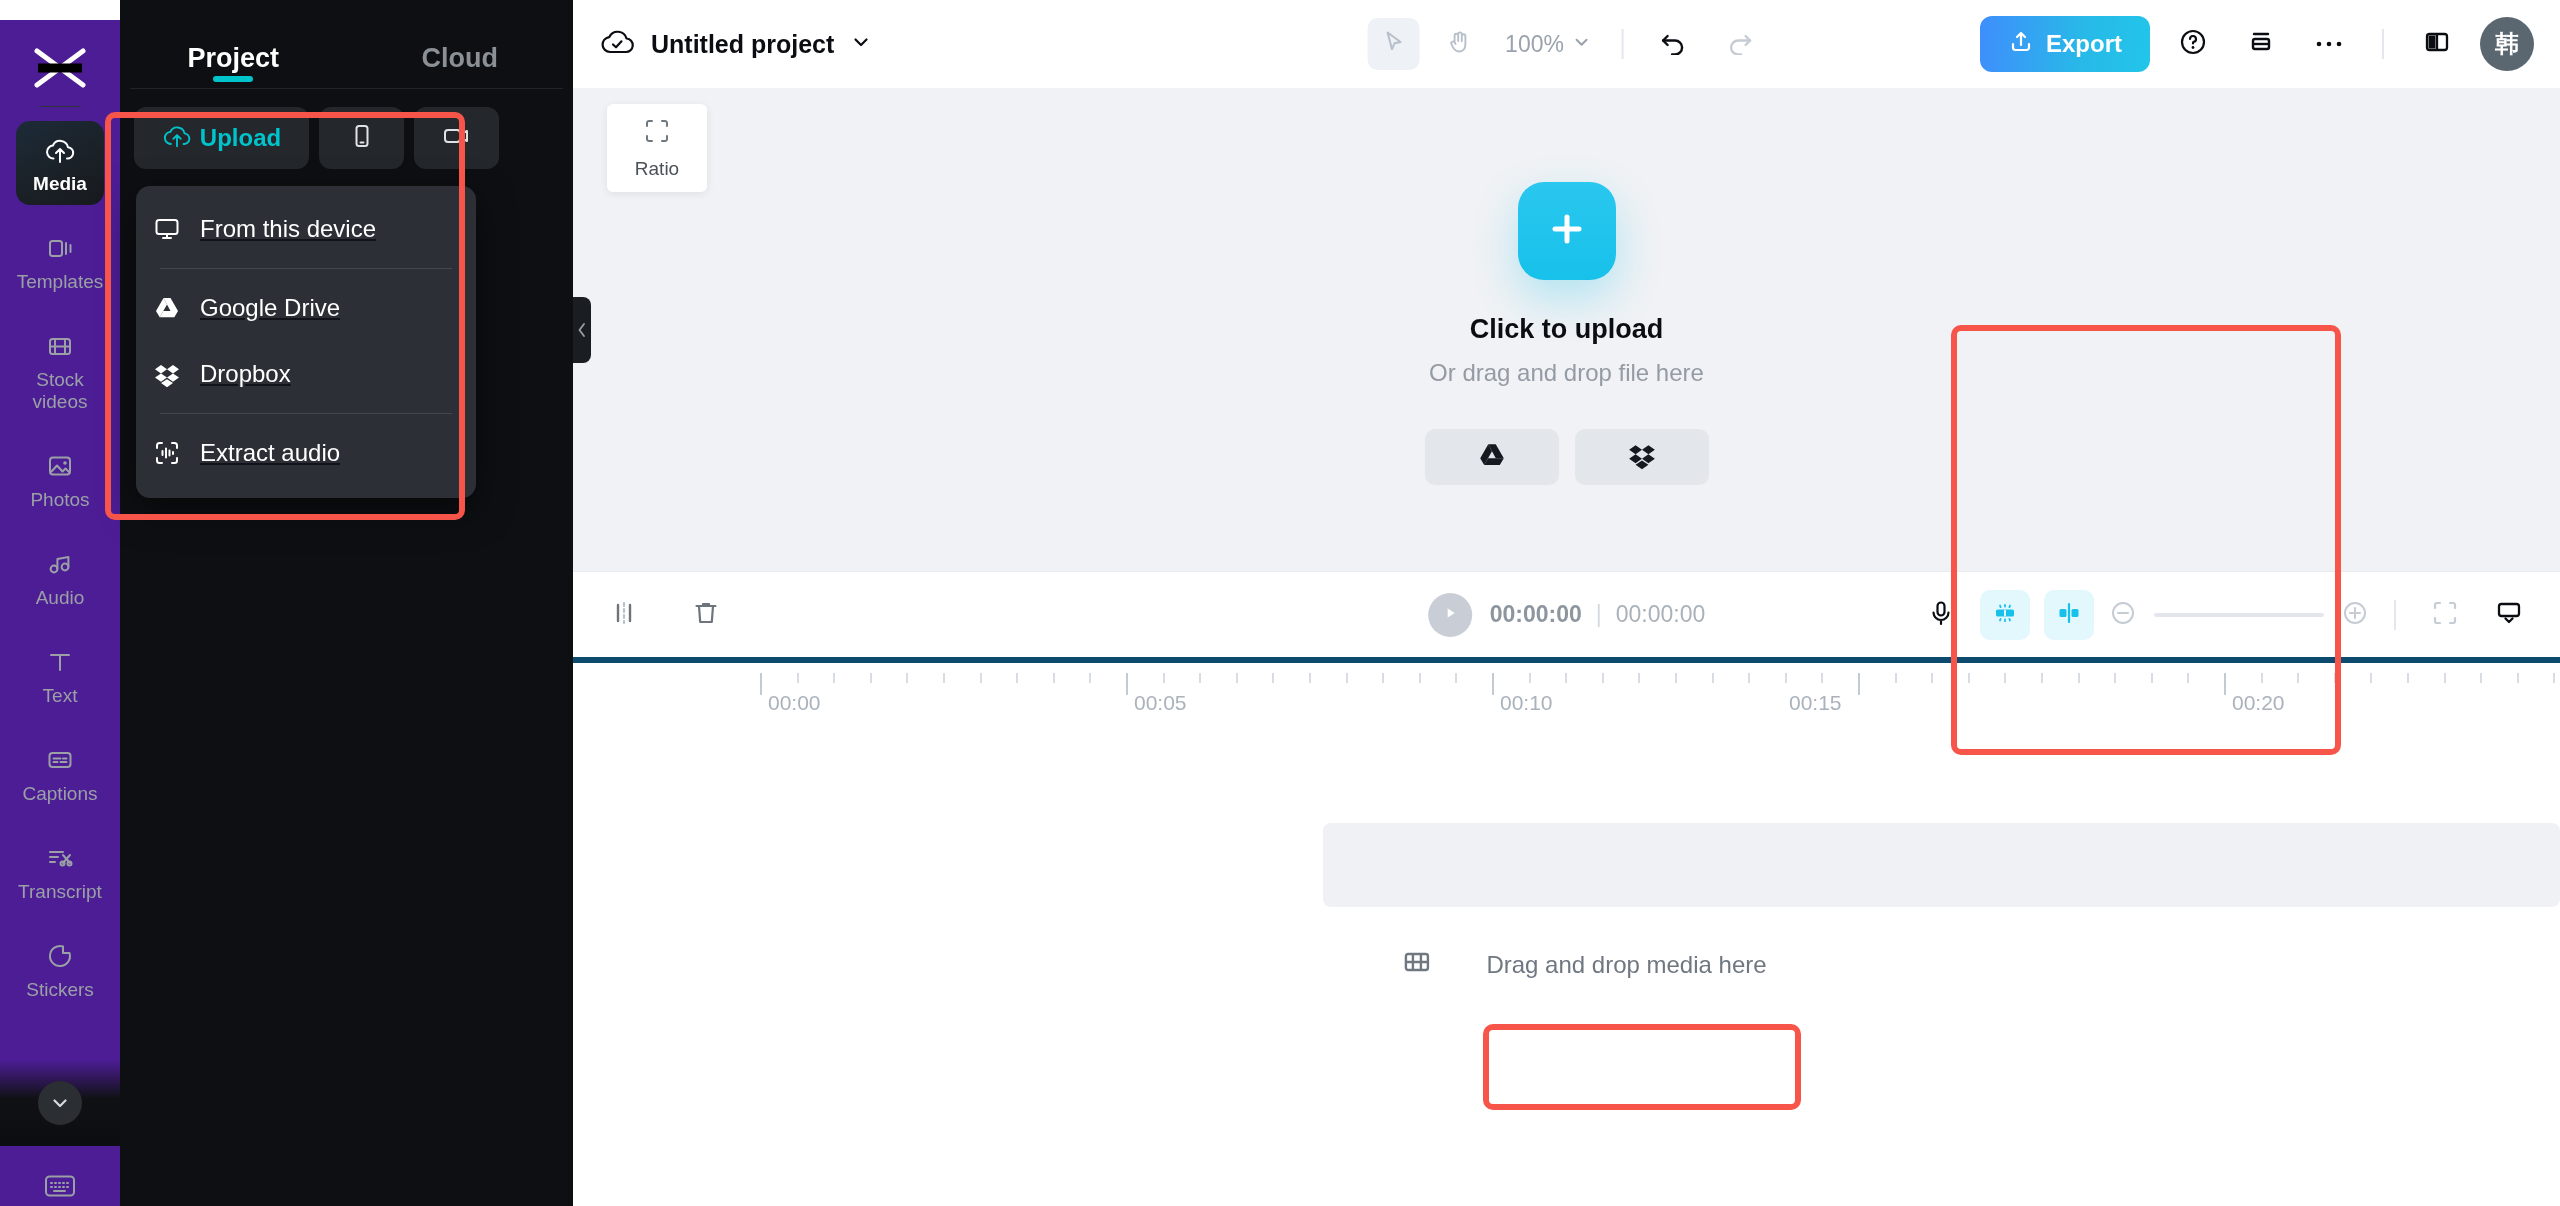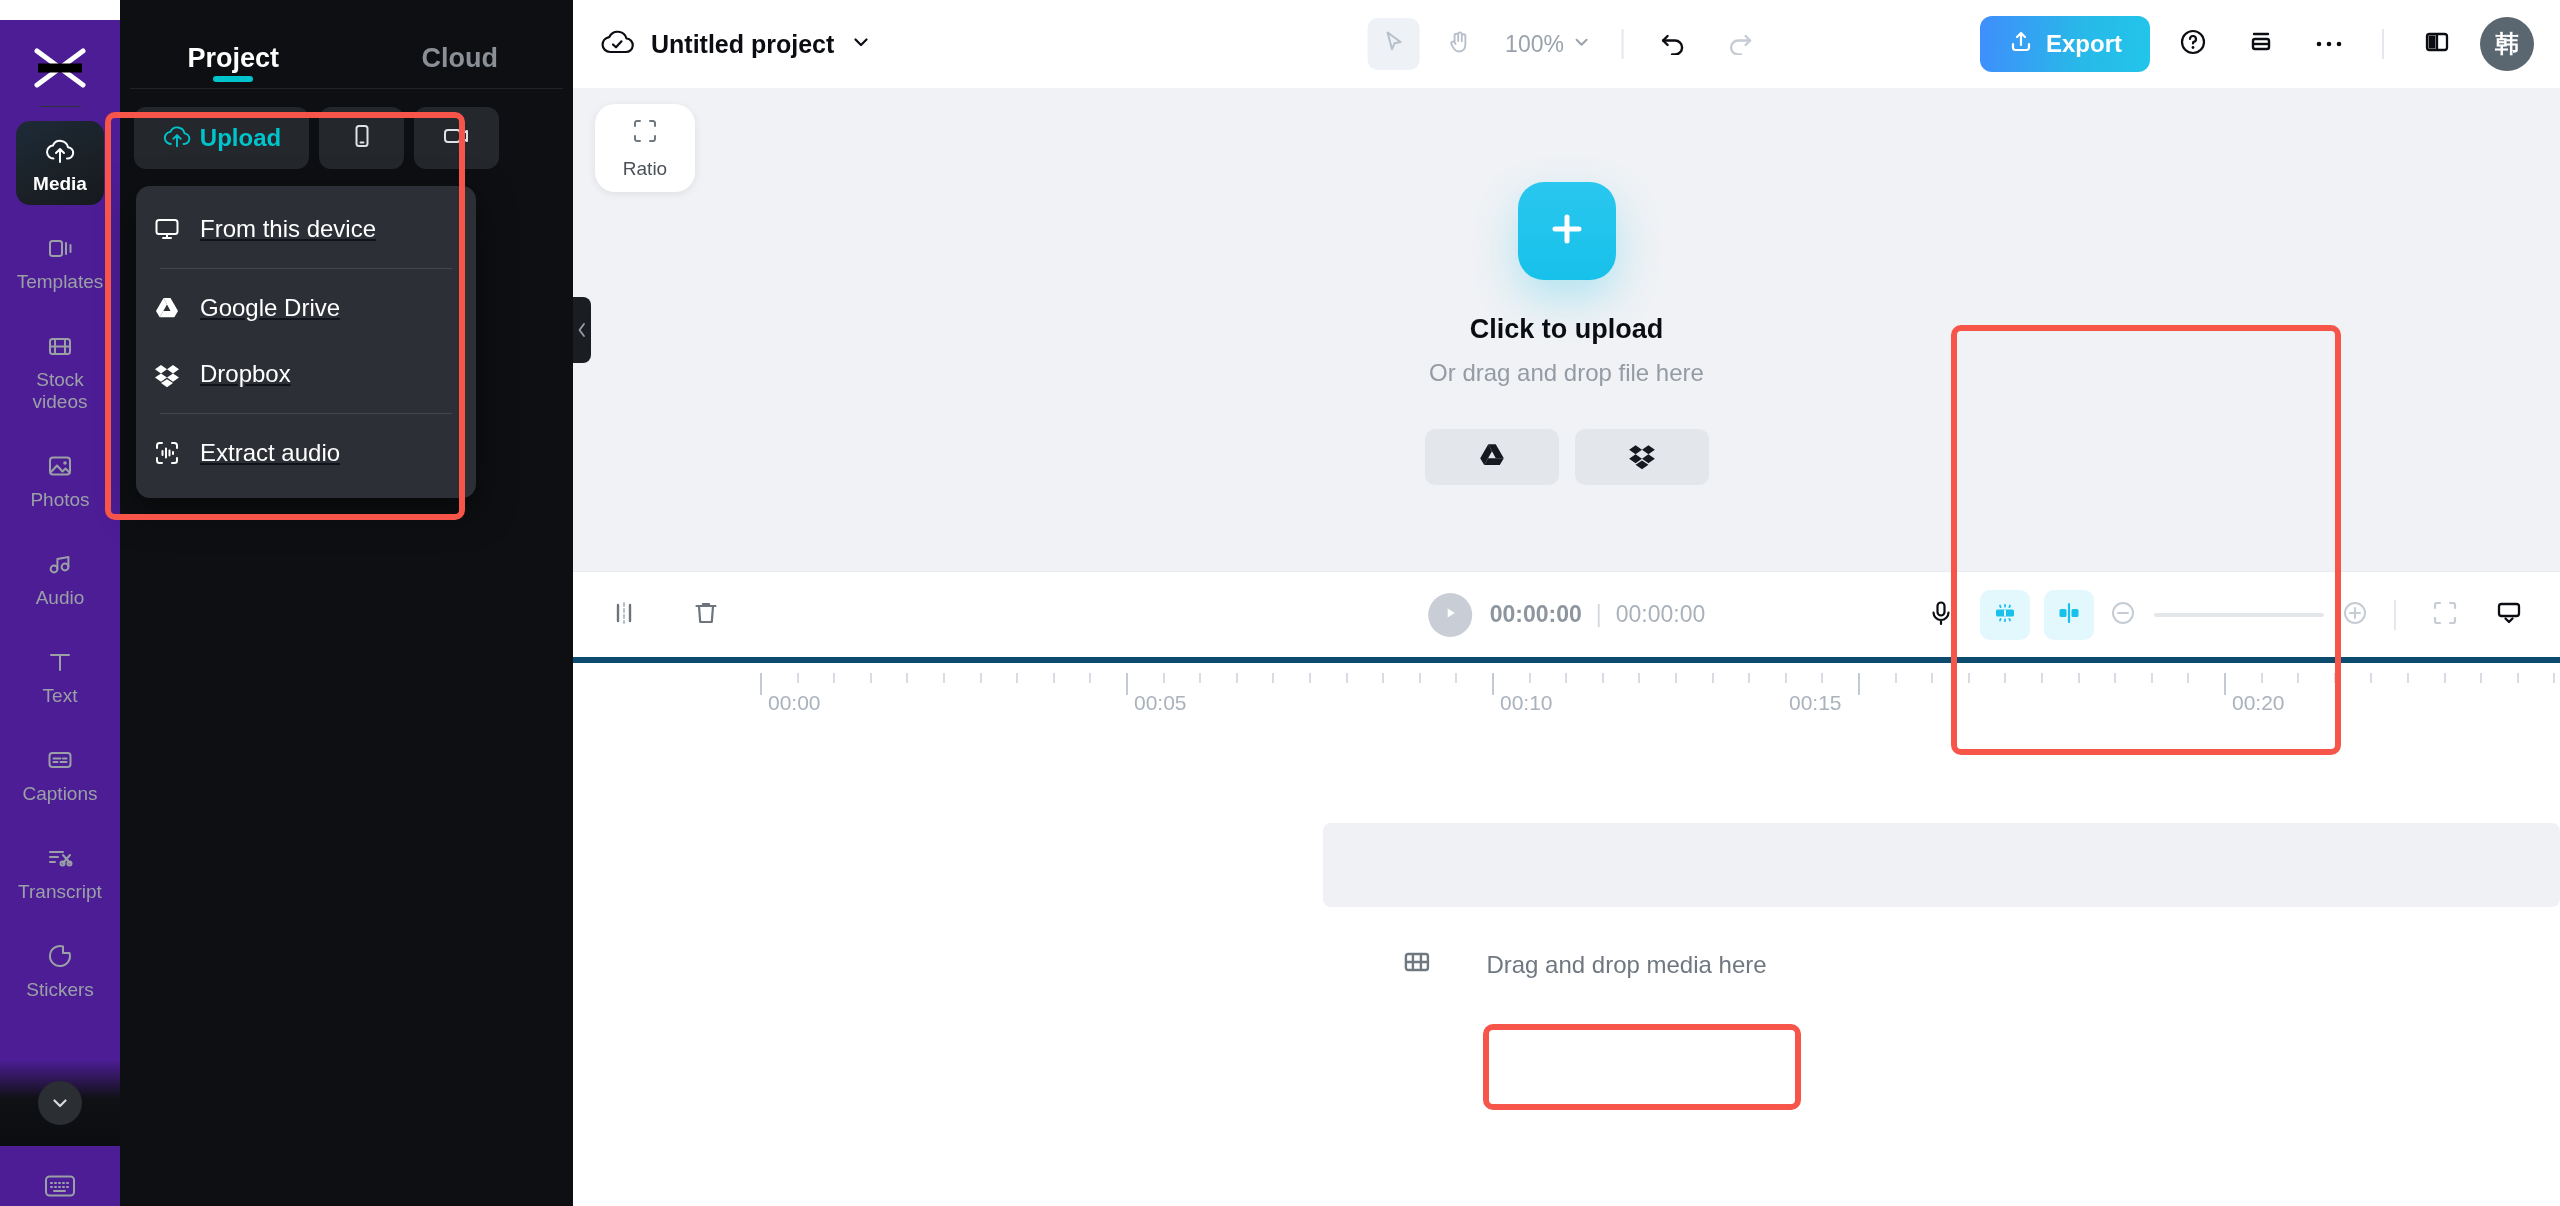--- a/index.html
+++ b/index.html
@@ -105,21 +105,21 @@
   .export-btn span { color:#fff; font-size:24px; font-weight:700; }
   .ic-btn { width:50px; height:50px; display:flex; align-items:center; justify-content:center; cursor:pointer; }
   .avatar {
     width:54px; height:54px; border-radius:50%; background:#5a6670; color:#fff;
     display:flex; align-items:center; justify-content:center; font-size:24px; font-weight:700;
   }
 
   
   .canvas-area { flex:1; background:#f0f2f5; position:relative; min-height:0; }
   .ratio-btn {
-    position:absolute; left:22px; top:16px; width:100px; height:88px; border-radius:20px; background:#ffffff;
+    position:absolute; left:34px; top:16px; width:100px; height:88px; border-radius:6px; background:#ffffff;
     display:flex; flex-direction:column; align-items:center; justify-content:center; gap:8px; cursor:pointer;
     box-shadow:0 2px 8px rgba(18,25,40,.08);
   }
   .ratio-btn span { font-size:19px; color:#4a5158; }
   .drop-card {
     position:absolute; left:50%; top:50%; transform:translate(-50%,-50%);
     width:386px; height:424px; display:flex; flex-direction:column; align-items:center; cursor:pointer;
   }
   .plus-tile {
     width:98px; height:98px; border-radius:26px; margin-top:64px;

